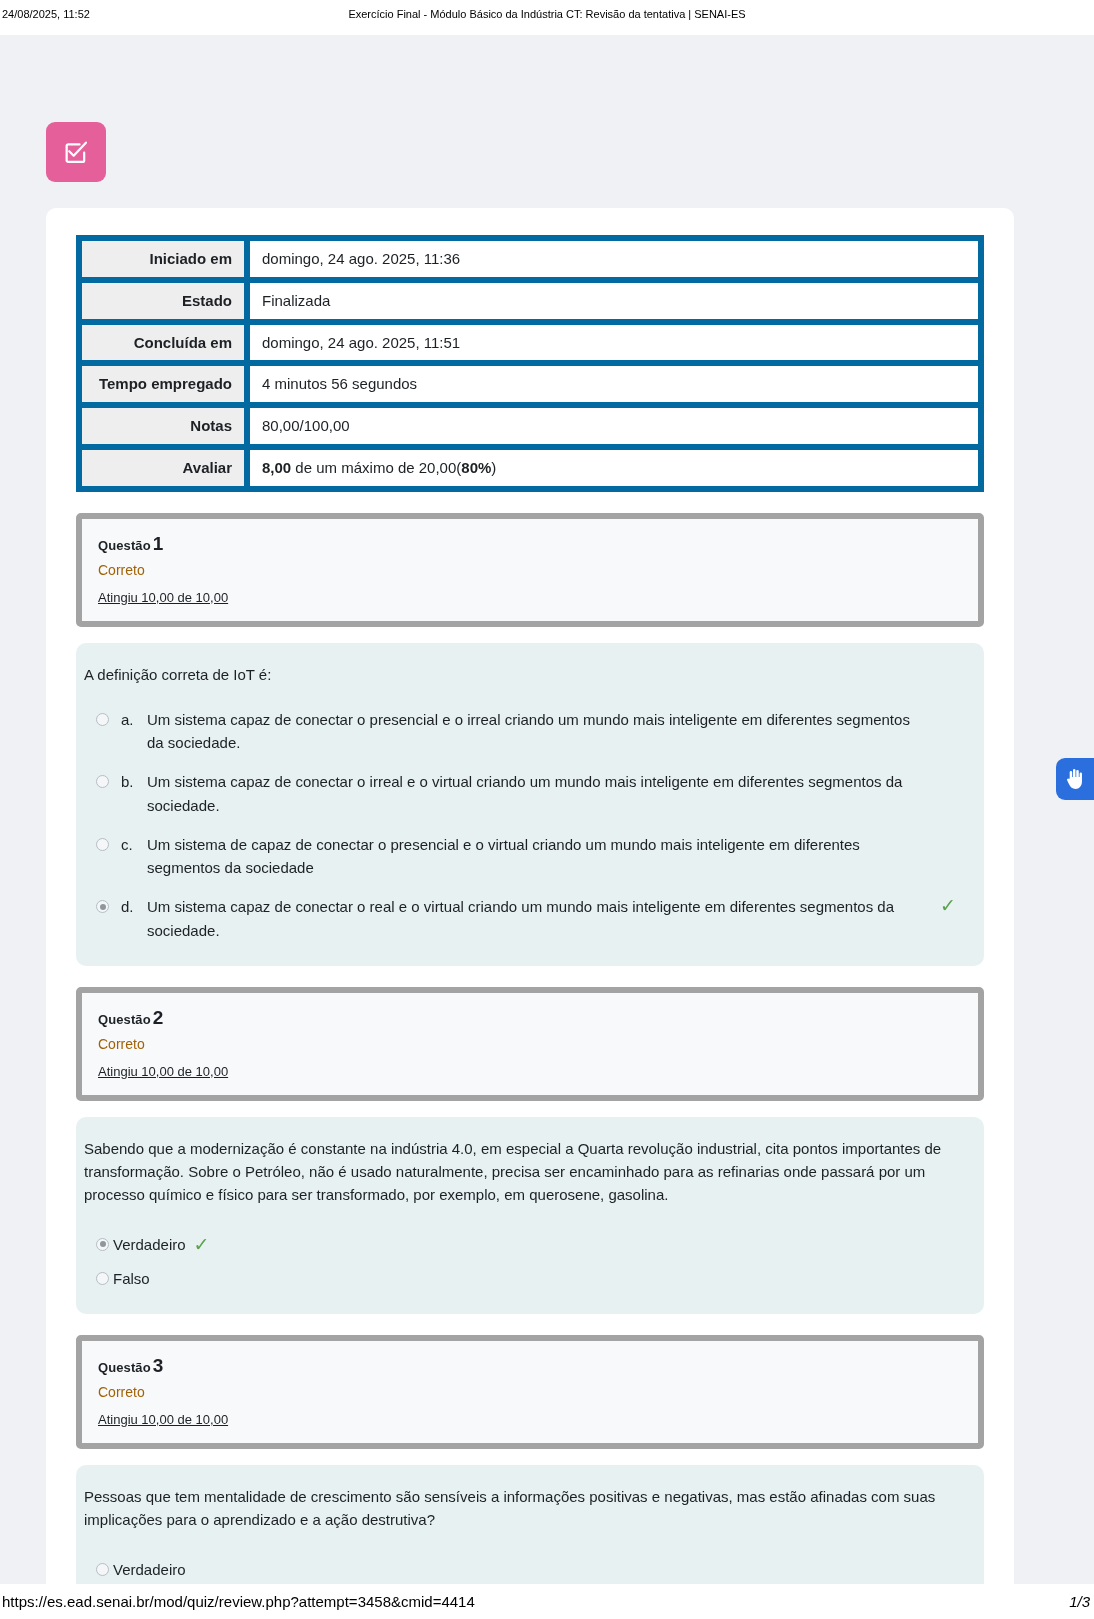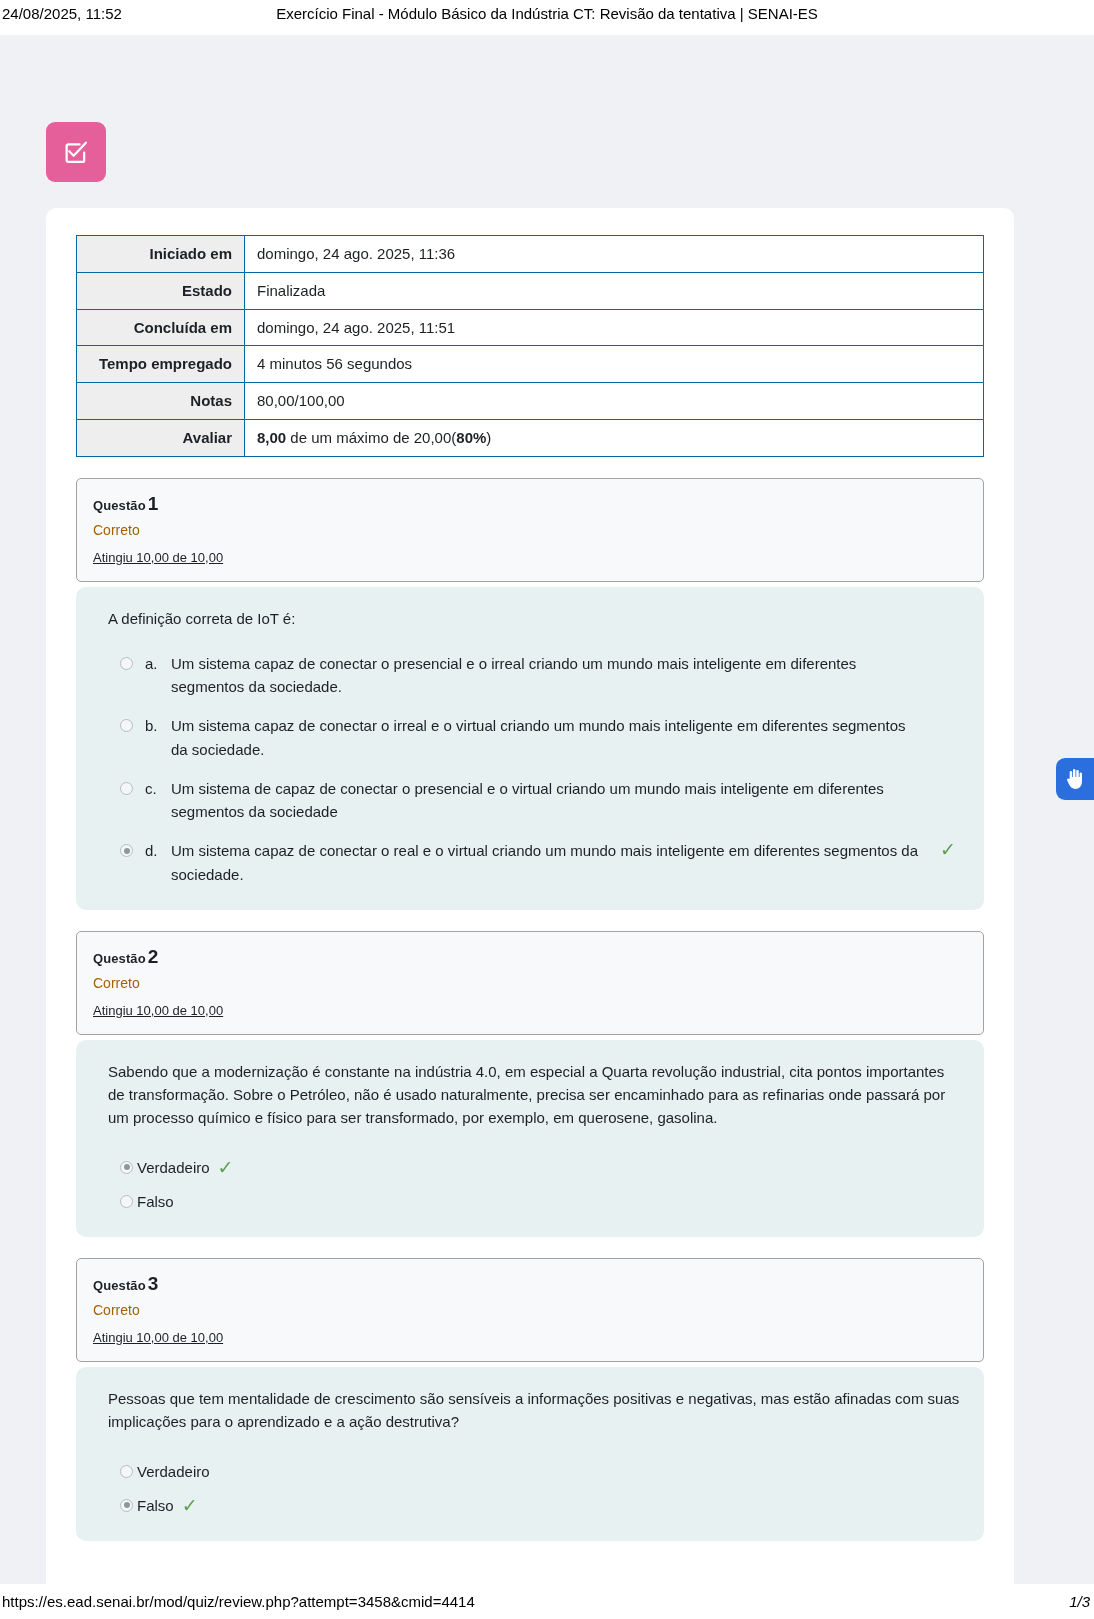--- a/index.html
+++ b/index.html
@@ -21,21 +21,21 @@
   }
 
   
   .print-header {
     position: absolute;
     top: 0; left: 0;
     width: 1094px;
     height: 27px;
     display: flex;
     align-items: center;
-    font-size: 15px;
+    font-size: 11px;
     color: #000;
     background: #fff;
   }
   .print-header .ph-date { position: absolute; left: 2px; white-space: nowrap; }
   .print-header .ph-title {
     position: absolute; left: 0; right: 0;
     text-align: center;
     white-space: nowrap;
   }
 
@@ -74,21 +74,21 @@
   }
 
   
   table.summary {
     width: 100%;
     border-collapse: collapse;
     font-size: 15px;
     table-layout: fixed;
   }
   table.summary th, table.summary td {
-    border: 1px solid #0369a1;
+    border: 6px solid #0369a1;
     padding: 7px 12px;
     vertical-align: middle;
     line-height: 1.45;
   }
   table.summary th {
     width: 168px;
     text-align: right;
     font-weight: bold;
     background: #eeeeee;
     color: #1d2125;
@@ -96,21 +96,21 @@
   table.summary td {
     background: #ffffff;
     color: #1d2125;
   }
   table.summary td b { font-weight: bold; }
 
   
   .question { margin-top: 21px; }
 
   .q-info {
-    border: 1px solid #a3a3a3;
+    border: 6px solid #a3a3a3;
     background: #f8f9fa;
     border-radius: 5px;
     padding: 14px 16px 16px 16px;
   }
   .q-num {
     font-size: 13px;
     font-weight: bold;
     color: #1d2125;
     letter-spacing: .1px;
     margin-bottom: 7px;
@@ -125,24 +125,24 @@
     color: #a16207;
     margin-bottom: 12px;
   }
   .q-grade {
     font-size: 13px;
     color: #1d2125;
     text-decoration: underline;
   }
 
   .q-body {
-    margin-top: 5px;
+    margin-top: 16px;
     background: #e7f1f2;
     border-radius: 10px;
-    padding: 20px 24px 24px 32px;
+    padding: 20px 24px 24px 8px;
     font-size: 15px;
     color: #1d2125;
     line-height: 1.55;
   }
 
   .q-text { margin-bottom: 12px; }
 
   
   ol.answers {
     list-style: none;

